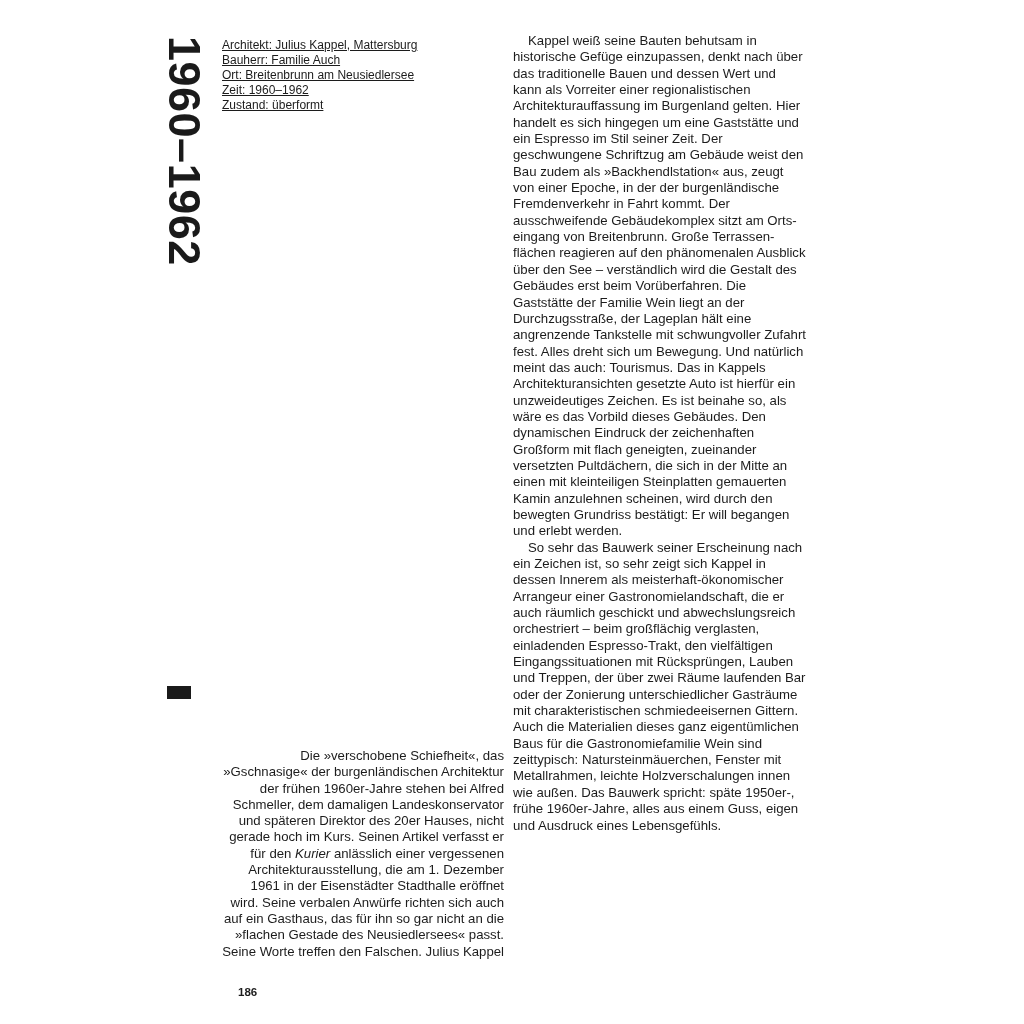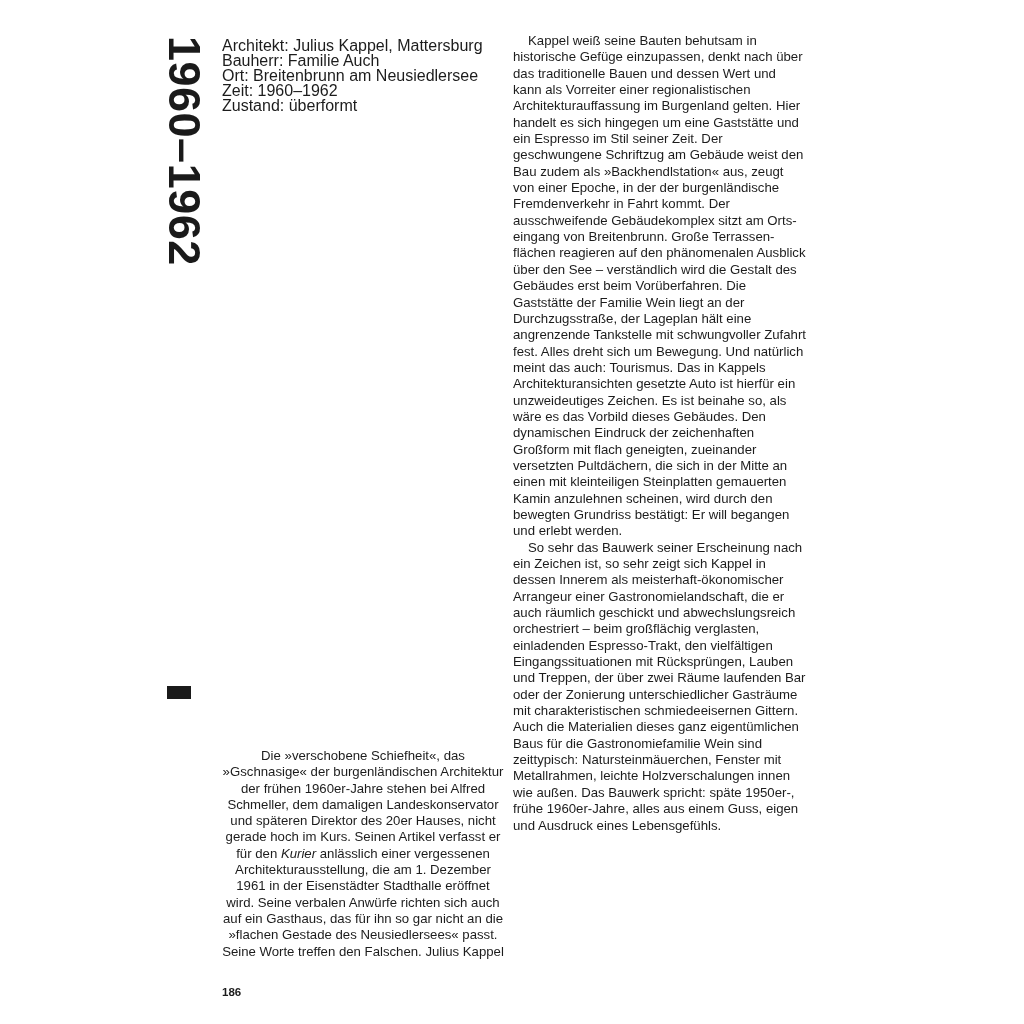--- a/index.html
+++ b/index.html
@@ -38,36 +38,37 @@
     top: 38px;
     width: 274px;
   }
   .title {
     font-size: 14px;
     font-weight: 700;
     margin: 0 0 15px 0;
     letter-spacing: 0.1px;
   }
   .meta-line {
-    font-size: 16px;
+    font-size: 12px;
     line-height: 15px;
+    text-decoration: underline;
   }
   .intro {
     position: absolute;
     left: 222px;
     top: 748px;
     width: 282px;
     font-size: 13.2px;
     line-height: 16.3px;
-    text-align: center;
+    text-align: right;
   }
   .intro em { font-style: italic; }
   .page-num {
     position: absolute;
-    left: 222px;
+    left: 238px;
     top: 986px;
     font-size: 11.5px;
     font-weight: 700;
   }
   .col-right {
     position: absolute;
     left: 513px;
     top: 33px;
     width: 293px;
     font-size: 13.2px;

